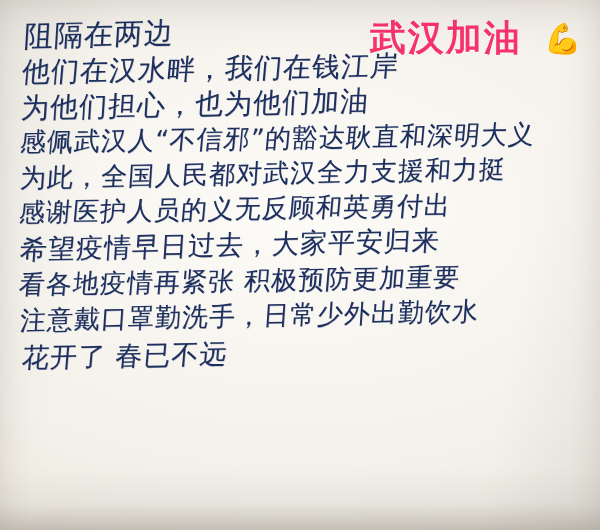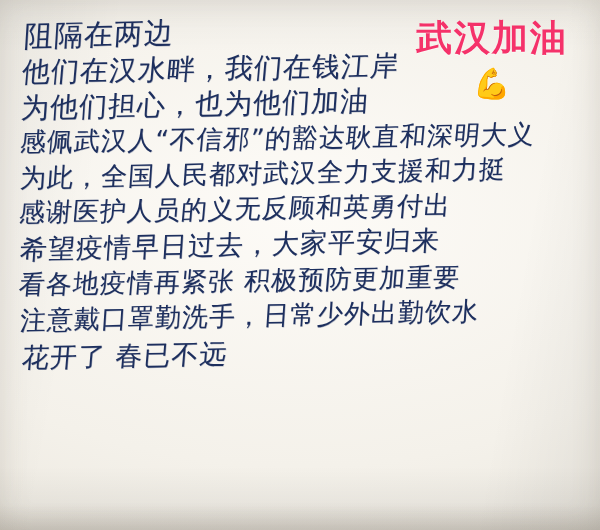--- a/index.html
+++ b/index.html
@@ -34,25 +34,24 @@
     position: absolute;
     inset: 0;
     box-shadow: inset 0 0 28px rgba(120,110,95,0.18);
     pointer-events: none;
   }
 
   
   #headline {
     position: absolute;
     top: 14px;
-    right: 32px;
+    right: 18px;
     display: flex;
     align-items: center;
-    gap: 6px;
-    flex-direction: column;
+    gap: 23px;
   }
   #headline .headline-text {
     font-family: "DejaVu Sans", sans-serif;
     font-size: 36px;
     font-weight: bold;
     color: #f5326a;
     letter-spacing: 2px;
     text-shadow: 0 1px 0 rgba(255,255,255,0.5);
     white-space: nowrap;
   }

